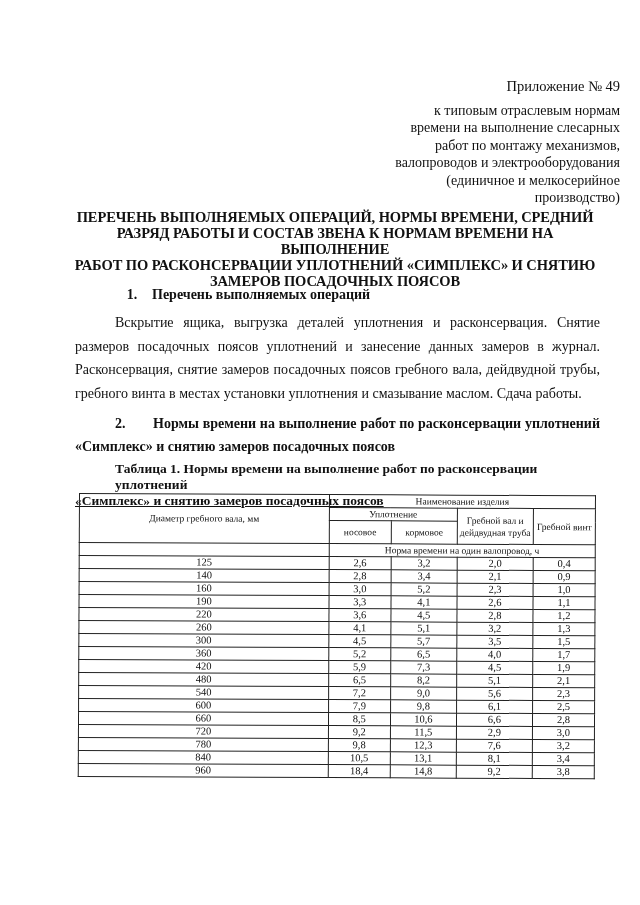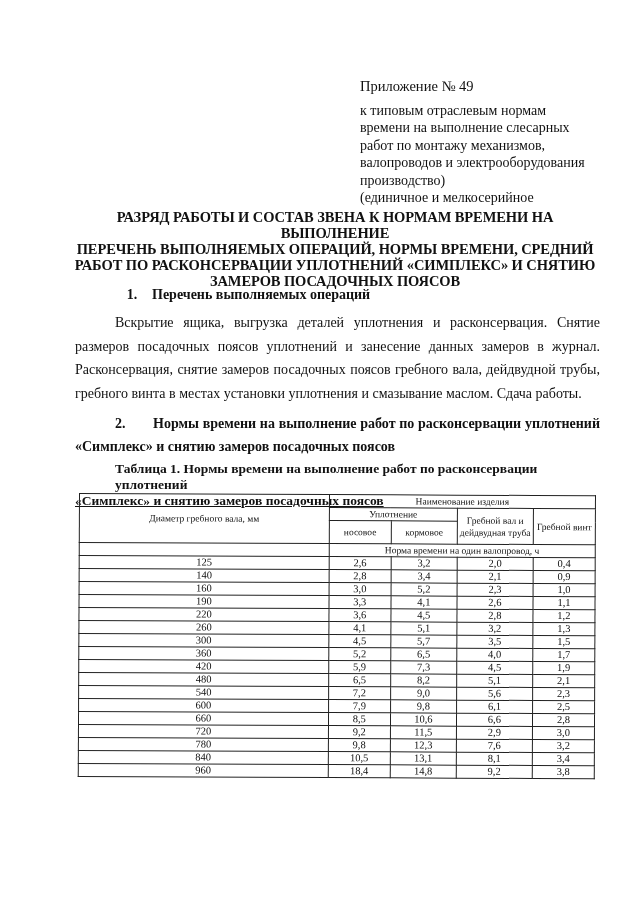--- a/index.html
+++ b/index.html
@@ -1,18 +1,18 @@
 <!DOCTYPE html>
 <html><head>
   <meta charset="utf-8">
   <style>
     html, body { margin: 0; padding: 0; background: #ffffff; }
     body { width: 640px; height: 905px; position: relative; overflow: hidden;
       font-family: "Liberation Serif", "DejaVu Serif", serif; color: #111; }
-    .appendix { position: absolute; left: 360px; top: 78px; width: 260px; text-align: left; font-size: 14px; line-height: 17.5px; }
+    .appendix { position: absolute; left: 360px; top: 78px; width: 260px; text-align: right; font-size: 14px; line-height: 17.5px; }
     .appendix .num { display: block; margin-bottom: 6px; font-size: 14.5px; }
     .title { position: absolute; left: 70px; top: 209px; width: 530px; text-align: center; font-weight: bold; font-size: 14.5px; line-height: 16px; letter-spacing: -0.1px; }
     .sec1-head { position: absolute; left: 112px; top: 287px; font-weight: bold; font-size: 14px; text-align: center; }
     .sec1-head .n { display: inline-block; width: 40px; }
     .para { position: absolute; left: 75px; top: 311px; width: 525px; font-size: 14px; line-height: 23.5px; text-align: justify; text-indent: 40px; }
     .sec2-head { position: absolute; left: 75px; top: 412px; width: 525px; font-weight: bold; font-size: 14px; line-height: 23px; text-align: justify; }
     .sec2-head .n { display: inline-block; width: 38px; margin-left: 40px; }
     .tcap { position: absolute; left: 75px; top: 461px; width: 530px; font-weight: bold; font-size: 13.5px; line-height: 16px; }
     .tcap .first { padding-left: 40px; }
     table.norms { position: absolute; left: 79px; top: 493px; width: 517px; border-collapse: collapse; font-size: 10.5px; line-height: 12px; transform: rotate(0.25deg); transform-origin: left top; }
@@ -24,27 +24,27 @@
   </style>
 </head>
 <body>
 
 <div class="appendix">
   <span class="num">Приложение № 49</span>
   <div>к типовым отраслевым нормам</div>
   <div>времени на выполнение слесарных</div>
   <div>работ по монтажу механизмов,</div>
   <div>валопроводов и электрооборудования</div>
+  <div>(единичное и мелкосерийное</div>
   <div>производство)</div>
-  <div>(единичное и мелкосерийное</div>
 </div>
 
 <div class="title">
+  <div>ПЕРЕЧЕНЬ ВЫПОЛНЯЕМЫХ ОПЕРАЦИЙ, НОРМЫ ВРЕМЕНИ, СРЕДНИЙ</div>
   <div>РАЗРЯД РАБОТЫ И СОСТАВ ЗВЕНА К НОРМАМ ВРЕМЕНИ НА ВЫПОЛНЕНИЕ</div>
-  <div>ПЕРЕЧЕНЬ ВЫПОЛНЯЕМЫХ ОПЕРАЦИЙ, НОРМЫ ВРЕМЕНИ, СРЕДНИЙ</div>
   <div>РАБОТ ПО РАСКОНСЕРВАЦИИ УПЛОТНЕНИЙ «СИМПЛЕКС» И СНЯТИЮ</div>
   <div>ЗАМЕРОВ ПОСАДОЧНЫХ ПОЯСОВ</div>
 </div>
 
 <div class="sec1-head">
   <span class="n">1.</span><span>Перечень выполняемых операций</span>
 </div>
 
 <div class="para">Вскрытие ящика, выгрузка деталей уплотнения и расконсервация. Снятие размеров посадочных поясов уплотнений и занесение данных замеров в журнал. Расконсервация, снятие замеров посадочных поясов гребного вала, дейдвудной трубы, гребного винта в местах установки уплотнения и смазывание маслом. Сдача работы.</div>
 

